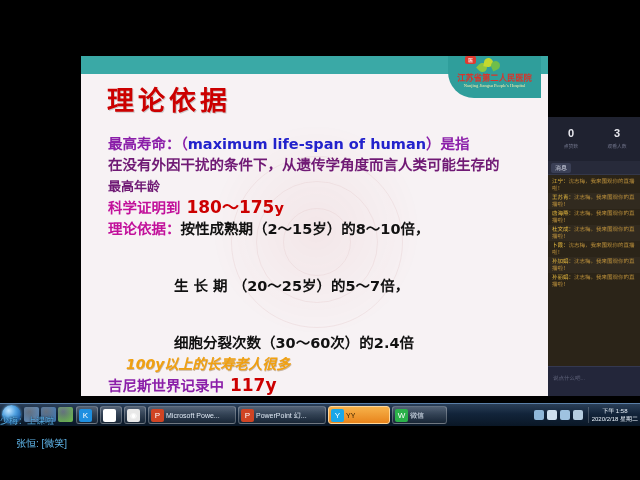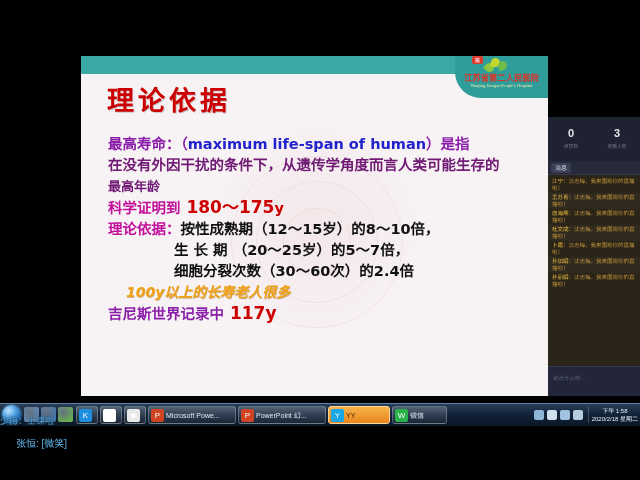--- a/index.html
+++ b/index.html
@@ -35,21 +35,21 @@
   }
   #slide-topbar {
     position: absolute;
     left: 0; top: 0;
     width: 100%;
     height: 18px;
     background: #3aa9a6;
   }
   #slide-logo {
     position: absolute;
-    right: 0px;
+    right: 7px;
     top: 0px;
     width: 93px;
     height: 42px;
     background: #2f9e9b;
     border-bottom-left-radius: 26px;
     overflow: hidden;
   }
   #slide-logo .logo-flower {
     position: absolute;
     left: 30px;
@@ -147,21 +147,21 @@
   .c-red     { color: #cc0000; }
   .c-black   { color: #111111; }
   .c-orange  { color: #f0a010; }
   .sm { font-size: 13px; }
   .big-red {
     color: #cc0000;
     font-size: 17px;
     font-weight: bold;
     letter-spacing: 0px;
   }
-  .indent1 { padding-left: 66px; }
+  .indent1 { padding-left: 66px; margin-top: 36px; }
   .italic-orange {
     color: #f5a623;
     font-style: italic;
     font-weight: bold;
     font-size: 14px;
     padding-left: 18px;
     text-shadow: 0.5px 0.5px 0 rgba(120,70,0,0.35);
   }
 
   
@@ -391,21 +391,21 @@
       <div class="wline" style="left:92px;  top:82px;  width:66px;  height:66px;"></div>
     </div>
 
     <div id="slide-title">理论依据</div>
 
     <div id="slide-body">
         <div class="ln"><span class="c-purple">最高寿命：（</span><span class="c-blue">maximum life-span of human</span><span class="c-purple">）是指</span></div>
         <div class="ln"><span class="c-teal">在没有外因干扰的条件下，从遗传学角度而言人类可能生存的</span></div>
         <div class="ln"><span class="c-teal sm">最高年龄</span></div>
         <div class="ln"><span class="c-magenta">科学证明到</span><span class="big-red">   180～175</span><span class="c-red">y</span></div>
-        <div class="ln"><span class="c-magenta">理论依据：</span><span class="c-black">按性成熟期（12～15岁）的8～10倍，</span></div>
+        <div class="ln"><span class="c-magenta">理论依据：</span><span class="c-black">按性成熟期（2～15岁）的8～10倍，</span></div>
         <div class="ln indent1"><span class="c-black">生  长  期 （20～25岁）的5～7倍，</span></div>
         <div class="ln indent1"><span class="c-black">细胞分裂次数（30～60次）的2.4倍</span></div>
         <div class="ln italic-orange"><span class="c-orange">100y以上的长寿老人很多</span></div>
         <div class="ln"><span class="c-purple">吉尼斯世界记录中</span><span class="big-red">   117y</span></div>
       </div>
   </div>
 
   <div id="chat-panel">
 
     <div id="chat-stats">

